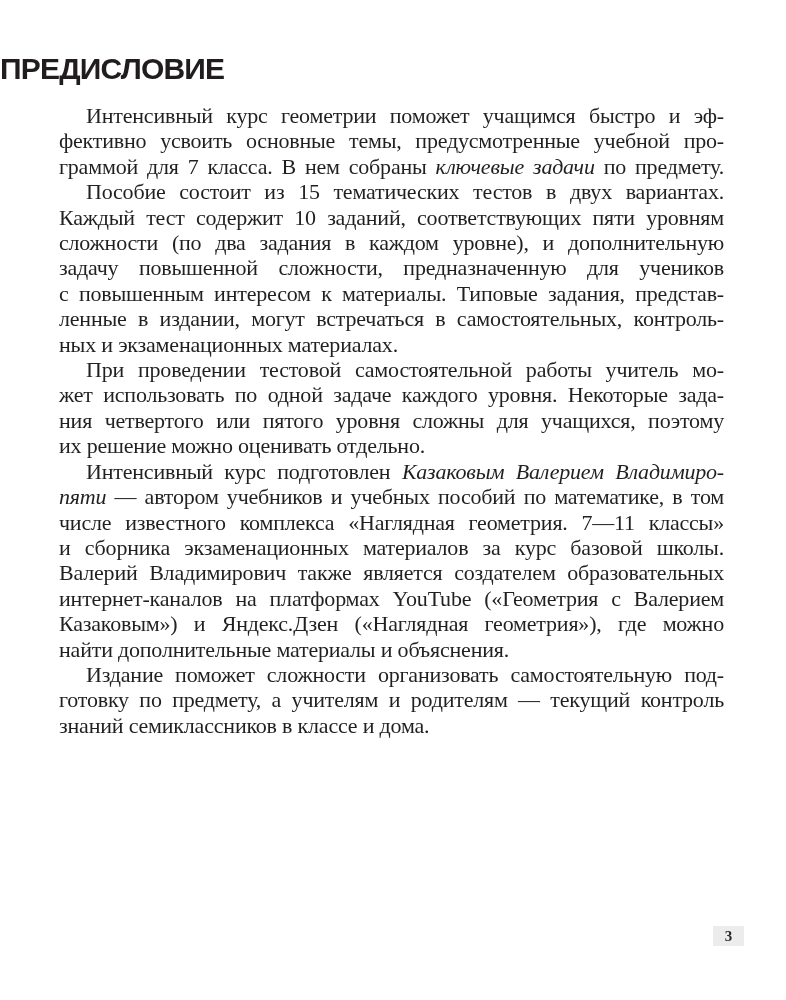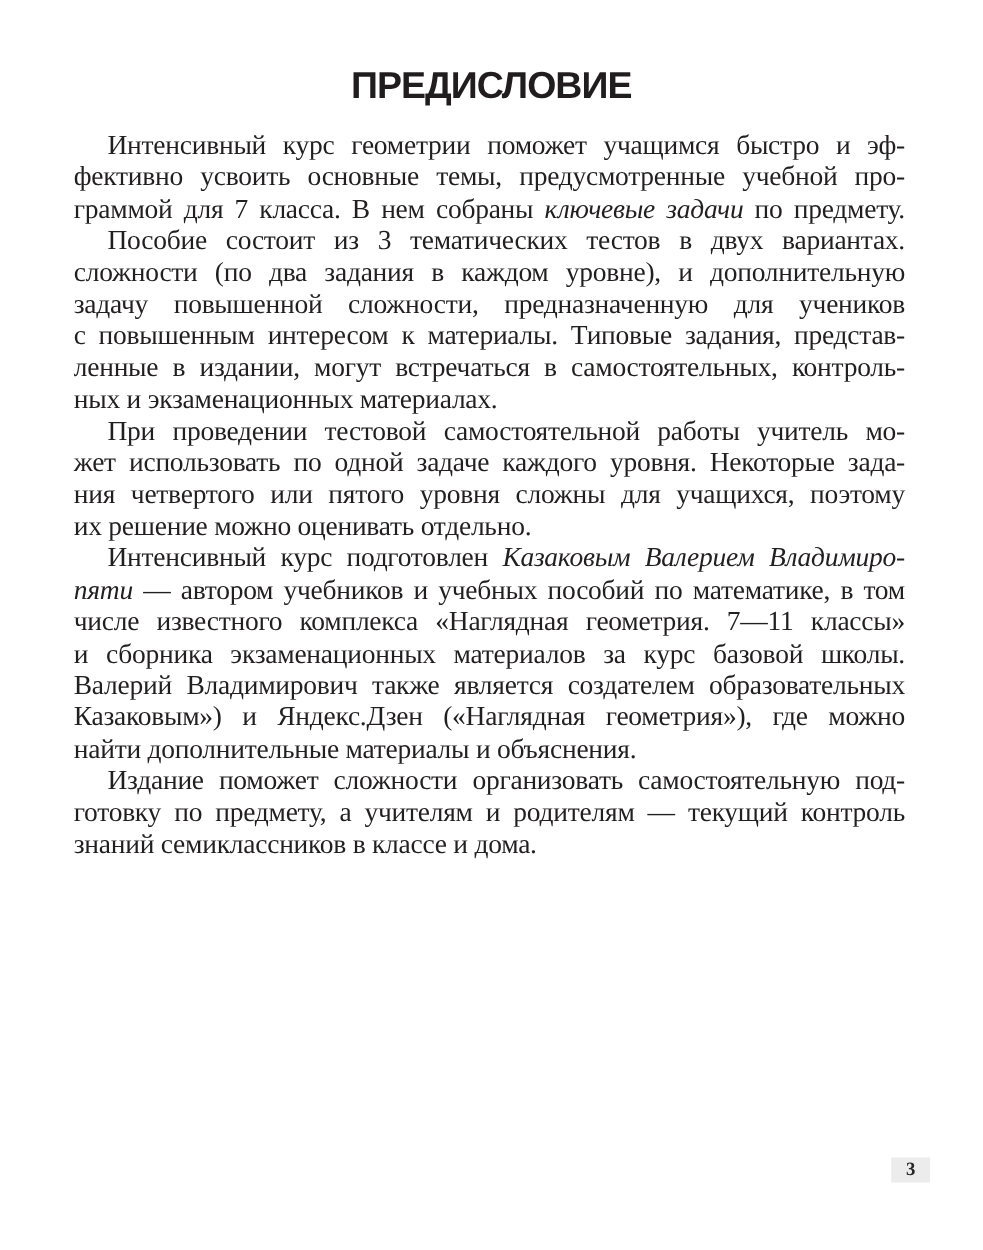--- a/index.html
+++ b/index.html
@@ -10,21 +10,21 @@
   .page {
     position: relative;
     width: 786px;
     height: 1000px;
     background: var(--page-bg, #ffffff);
     overflow: hidden;
     font-family: "Liberation Serif", serif;
   }
   .title {
     margin: 53px 0 3px 0;
-    text-align: center;
+    text-align: left;
     font-family: "Liberation Sans", sans-serif;
     font-weight: 700;
     font-size: 30px;
     line-height: 32px;
     letter-spacing: -0.8px;
     color: var(--title-color, #211d1e);
   }
   .text-block {
     margin: 18px 62px 0 59px; 
     font-size: 22px;
@@ -65,39 +65,41 @@
 <div class="page">
   <h1 class="title">ПРЕДИСЛОВИЕ</h1>
 
   <div class="text-block" id="text-block">
       <div class="paragraph">
         <div class="line just indent"><span>Интенсивный курс геометрии поможет учащимся быстро и эф-</span></div>
         <div class="line just"><span>фективно усвоить основные темы, предусмотренные учебной про-</span></div>
         <div class="line just"><span>граммой для 7 класса. В нем собраны </span><span class="it">ключевые задачи</span><span> по предмету.</span></div>
       </div>
       <div class="paragraph">
-        <div class="line just indent"><span>Пособие состоит из 3 тематических тестов в двух вариантах.</span></div>
+        <div class="line just indent"><span>Пособие состоит из 15 тематических тестов в двух вариантах.</span></div>
+        <div class="line just"><span>Каждый тест содержит 10 заданий, соответствующих пяти уровням</span></div>
         <div class="line just"><span>сложности (по два задания в каждом уровне), и дополнительную</span></div>
         <div class="line just"><span>задачу повышенной сложности, предназначенную для учеников</span></div>
         <div class="line just"><span>с повышенным интересом к материалы. Типовые задания, представ-</span></div>
         <div class="line just"><span>ленные в издании, могут встречаться в самостоятельных, контроль-</span></div>
         <div class="line"><span>ных и экзаменационных материалах.</span></div>
       </div>
       <div class="paragraph">
         <div class="line just indent"><span>При проведении тестовой самостоятельной работы учитель мо-</span></div>
         <div class="line just"><span>жет использовать по одной задаче каждого уровня. Некоторые зада-</span></div>
         <div class="line just"><span>ния четвертого или пятого уровня сложны для учащихся, поэтому</span></div>
         <div class="line"><span>их решение можно оценивать отдельно.</span></div>
       </div>
       <div class="paragraph">
         <div class="line just indent"><span>Интенсивный курс подготовлен </span><span class="it">Казаковым Валерием Владимиро-</span></div>
         <div class="line just"><span class="it">пяти</span><span> — автором учебников и учебных пособий по математике, в том</span></div>
         <div class="line just"><span>числе известного комплекса «Наглядная геометрия. 7—11 классы»</span></div>
         <div class="line just"><span>и сборника экзаменационных материалов за курс базовой школы.</span></div>
         <div class="line just"><span>Валерий Владимирович также является создателем образовательных</span></div>
+        <div class="line just"><span>интернет-каналов на платформах YouTube («Геометрия с Валерием</span></div>
         <div class="line just"><span>Казаковым») и Яндекс.Дзен («Наглядная геометрия»), где можно</span></div>
         <div class="line"><span>найти дополнительные материалы и объяснения.</span></div>
       </div>
       <div class="paragraph">
         <div class="line just indent"><span>Издание поможет сложности организовать самостоятельную под-</span></div>
         <div class="line just"><span>готовку по предмету, а учителям и родителям — текущий контроль</span></div>
         <div class="line"><span>знаний семиклассников в классе и дома.</span></div>
       </div>
     </div>
 

